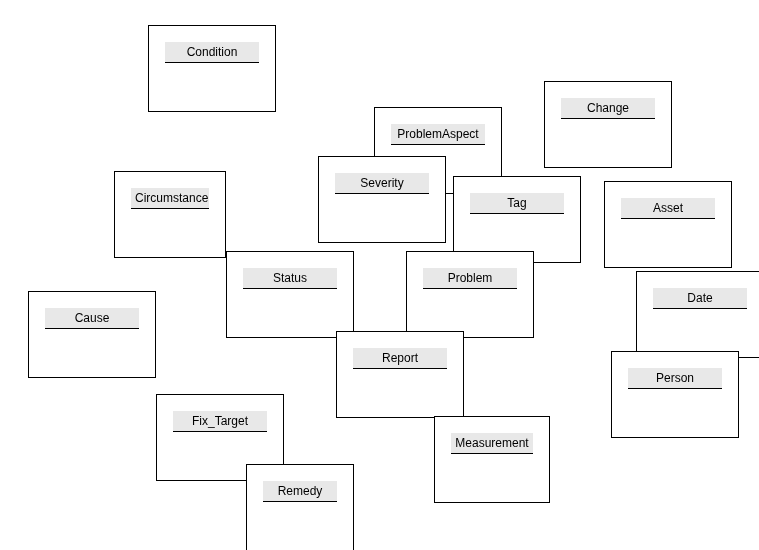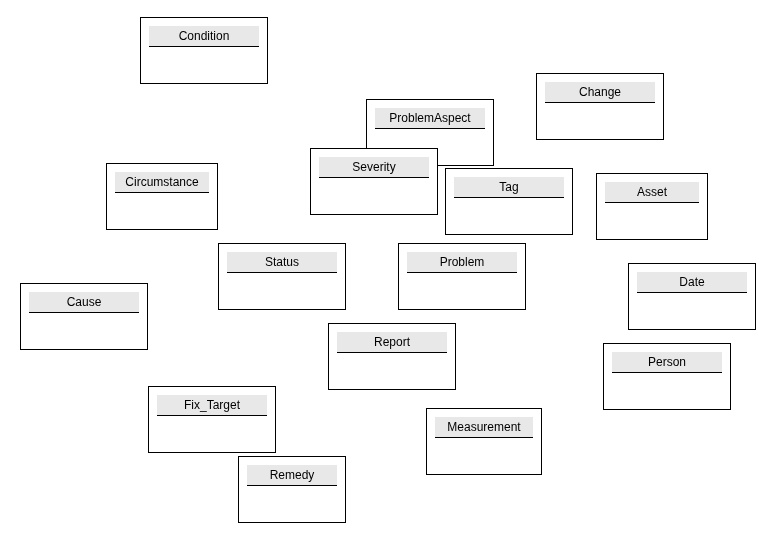--- a/index.html
+++ b/index.html
@@ -1,18 +1,18 @@
 <!DOCTYPE html>
 <html><head>
   <meta charset="utf-8">
   <style>
     * {
       box-sizing: border-box;
       margin: 0;
-      padding: 8px;
+      padding: 16px;
     }
     body {
       width: 759px;
       height: 550px;
       position: relative;
       background: #ffffff;
       font-family: Arial, Helvetica, sans-serif;
       font-size: 12px;
     }
     .class-box {
@@ -54,21 +54,21 @@
       <div class="class-body" style="height: 28px;"></div>
     </div>
     <div class="class-box" style="left: 290px; top: 140px; width: 128px; margin-left: 12px;">
       <div class="class-header">Severity</div>
       <div class="class-body" style="height: 28px;"></div>
     </div>
     <div class="class-box" style="left: 437px; top: 160px; width: 128px;">
       <div class="class-header">Tag</div>
       <div class="class-body" style="height: 28px;"></div>
     </div>
-    <div class="class-box" style="left: 588px; top: 165px; width: 112px;">
+    <div class="class-box" style="left: 588px; top: 165px; width: 128px;">
       <div class="class-header">Asset</div>
       <div class="class-body" style="height: 28px;"></div>
     </div>
     <div class="class-box" style="left: 210px; top: 235px; width: 128px;">
       <div class="class-header">Status</div>
       <div class="class-body" style="height: 28px;"></div>
     </div>
     <div class="class-box" style="left: 390px; top: 235px; width: 128px;">
       <div class="class-header">Problem</div>
       <div class="class-body" style="height: 28px;"></div>

